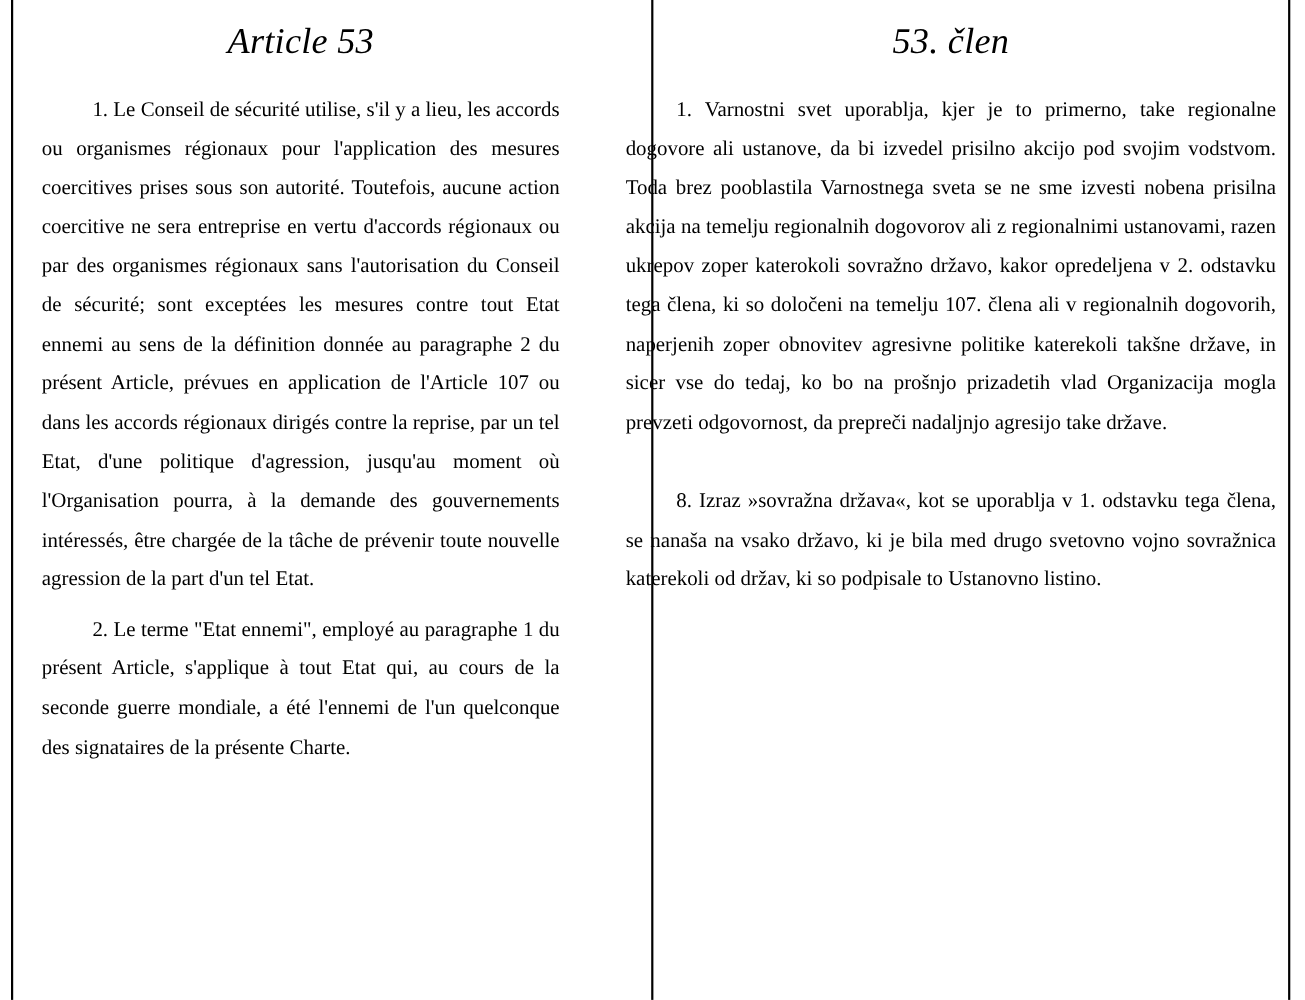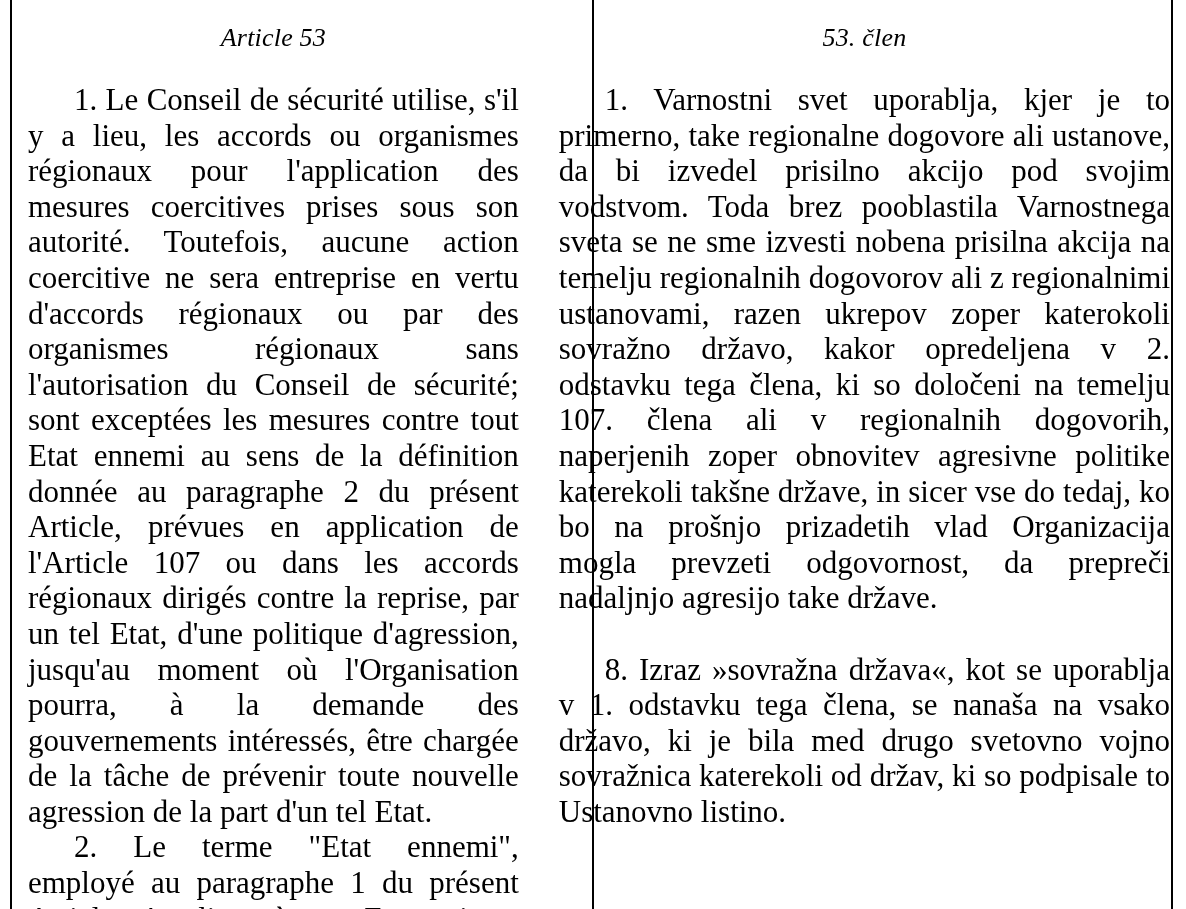--- a/index.html
+++ b/index.html
@@ -49,31 +49,31 @@
     padding: 20px 18px 0 28px;
   }
   .column-right {
     width: 718px;
     padding: 20px 16px 0 22px;
   }
 
   .col-heading {
     text-align: center;
     font-style: italic;
-    font-size: 26px;
+    font-size: 33px;
     line-height: 36px;
     margin: 0 0 26px 0;
     letter-spacing: 0.2px;
   }
 
   .para {
-    margin: 0;
+    margin: 10px;
     text-align: justify;
     text-justify: inter-word;
-    font-size: 31px;
+    font-size: 19px;
     line-height: 35.6px;
     text-indent: 46px;
     hyphens: none;
     -webkit-hyphens: none;
   }
   .para + .para { margin-top: 0; }
   .para.gap-before { margin-top: 35.6px; }
 </style>
 </head>
 <body>

